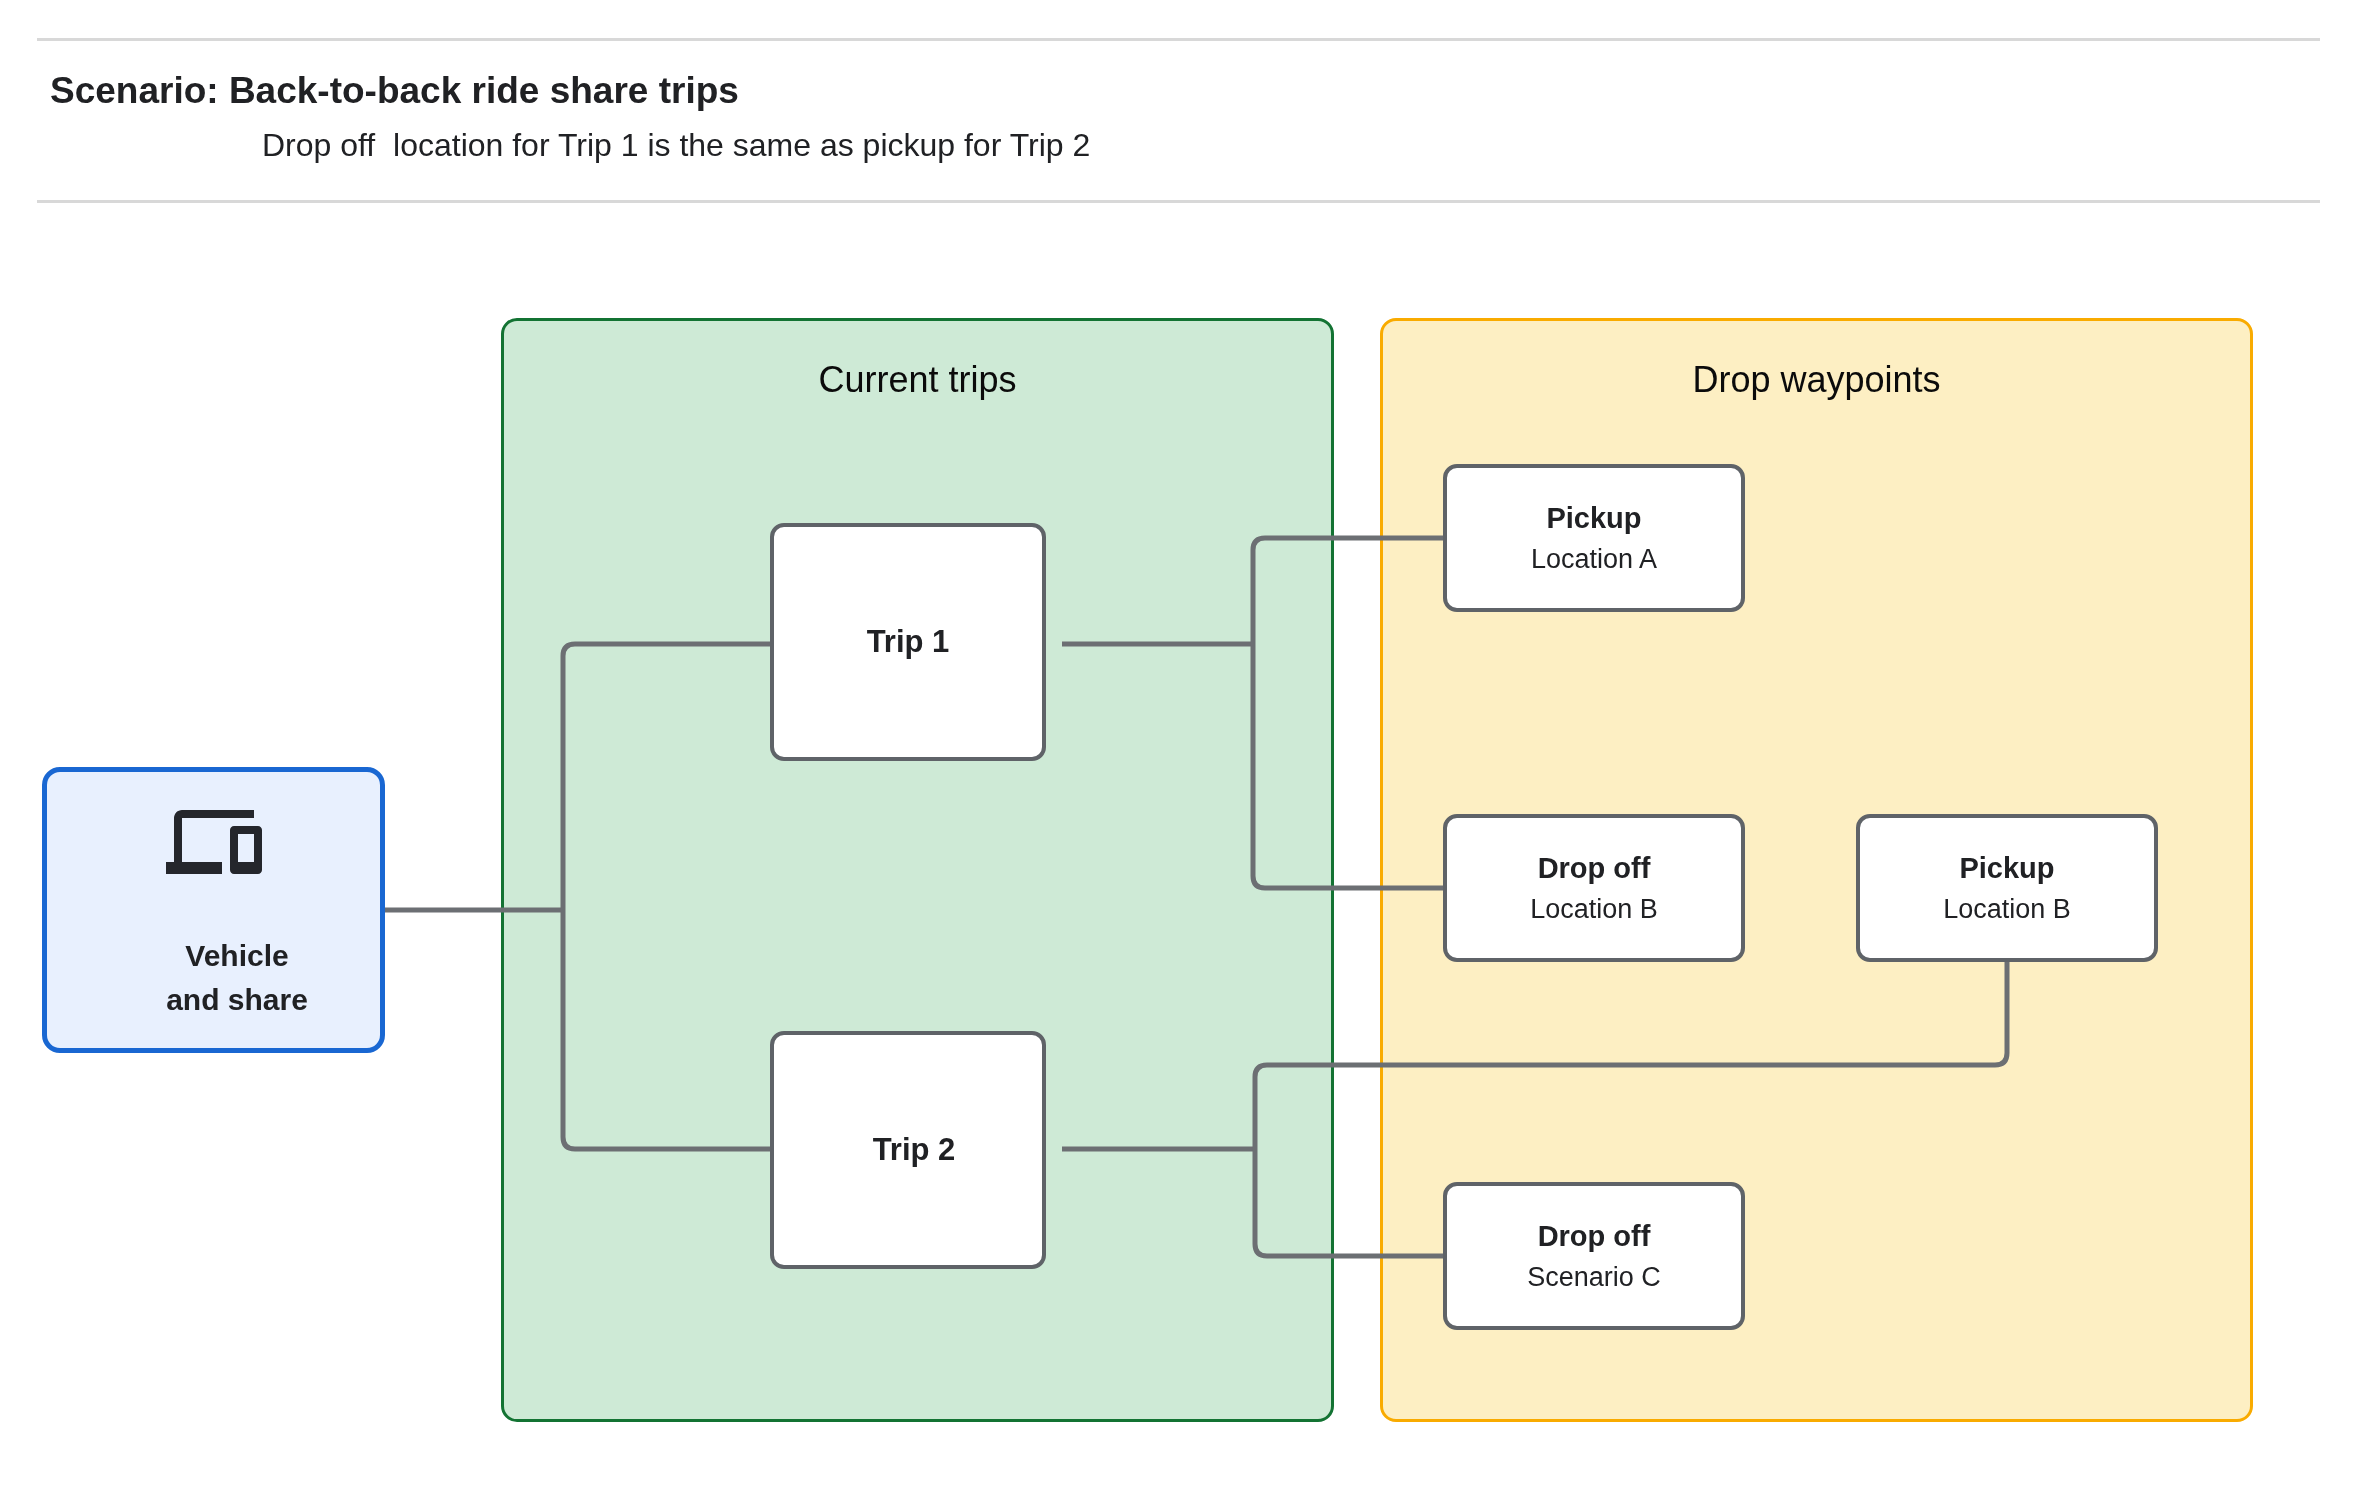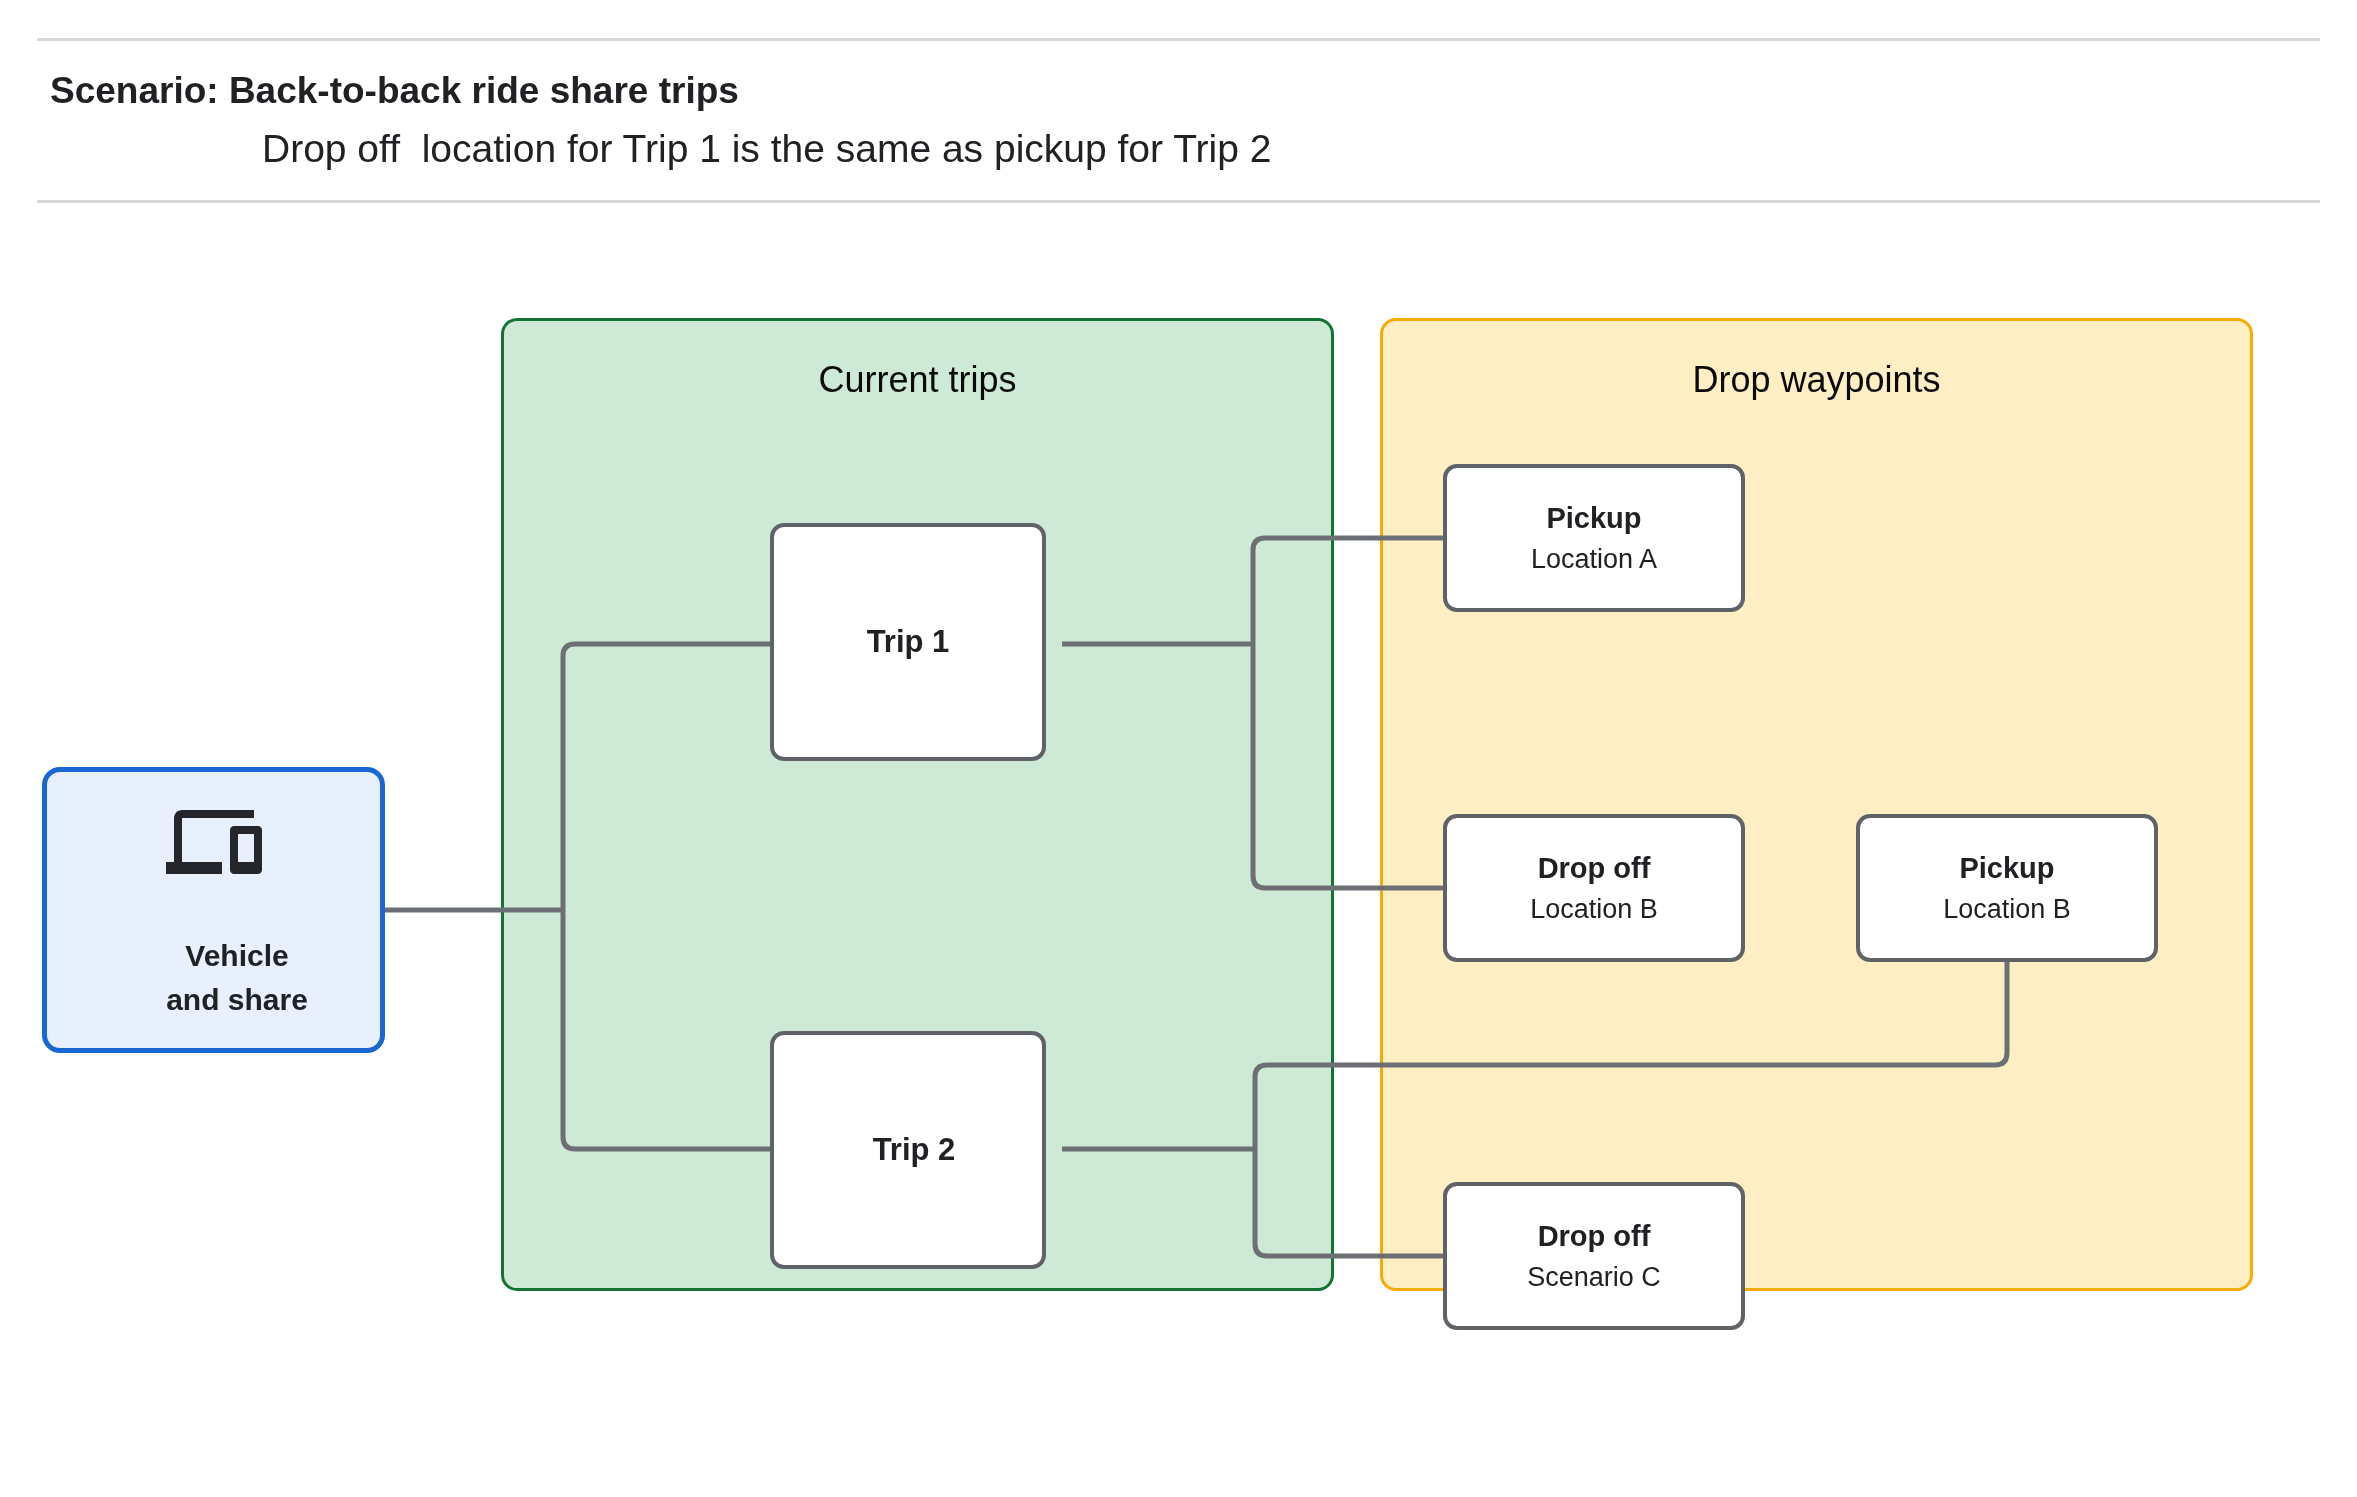--- a/index.html
+++ b/index.html
@@ -12,23 +12,23 @@
   }
   html,body{margin:0;padding:0;background:#ffffff;}
   body{font-family:"Liberation Sans", sans-serif; color:var(--ink);}
   .canvas{position:relative;width:2357px;height:1497px;background:#fff;overflow:hidden;}
 
   .rule{position:absolute;left:37px;width:2283px;height:3px;background:var(--rule);}
   .rule.top{top:38px;}
   .rule.bottom{top:200px;}
 
   .doc-title{position:absolute;left:50px;top:70px;font-size:37px;font-weight:bold;letter-spacing:0;white-space:pre-wrap;}
-  .doc-subtitle{position:absolute;left:262px;top:127px;font-size:39px;font-weight:normal;white-space:pre-wrap;}
+  .doc-subtitle{position:absolute;left:262px;top:127px;font-size:32px;font-weight:normal;white-space:pre-wrap;}
 
-  .panel{position:absolute;top:318px;height:973px;border-radius:16px;box-sizing:border-box;}
+  .panel{position:absolute;top:318px;height:1104px;border-radius:16px;box-sizing:border-box;}
   .panel.green{left:501px;width:833px;background:var(--green-fill);border:3px solid var(--green-border);}
   .panel.orange{left:1380px;width:873px;background:var(--orange-fill);border:3px solid var(--orange-border);}
   .panel-title{display:block;margin-top:38px;text-align:center;font-size:36px;font-weight:normal;color:#0b0b0b;}
 
   svg.connectors{position:absolute;left:0;top:0;width:2357px;height:1497px;pointer-events:none;}
   svg.connectors path{fill:none;stroke:var(--connector);stroke-width:5px;}
 
   .node{position:absolute;box-sizing:border-box;background:#fff;border:4px solid var(--box-border);border-radius:14px;
         display:flex;flex-direction:column;align-items:center;justify-content:center;text-align:center;}
   .trip-box{left:770px;width:276px;height:238px;}

